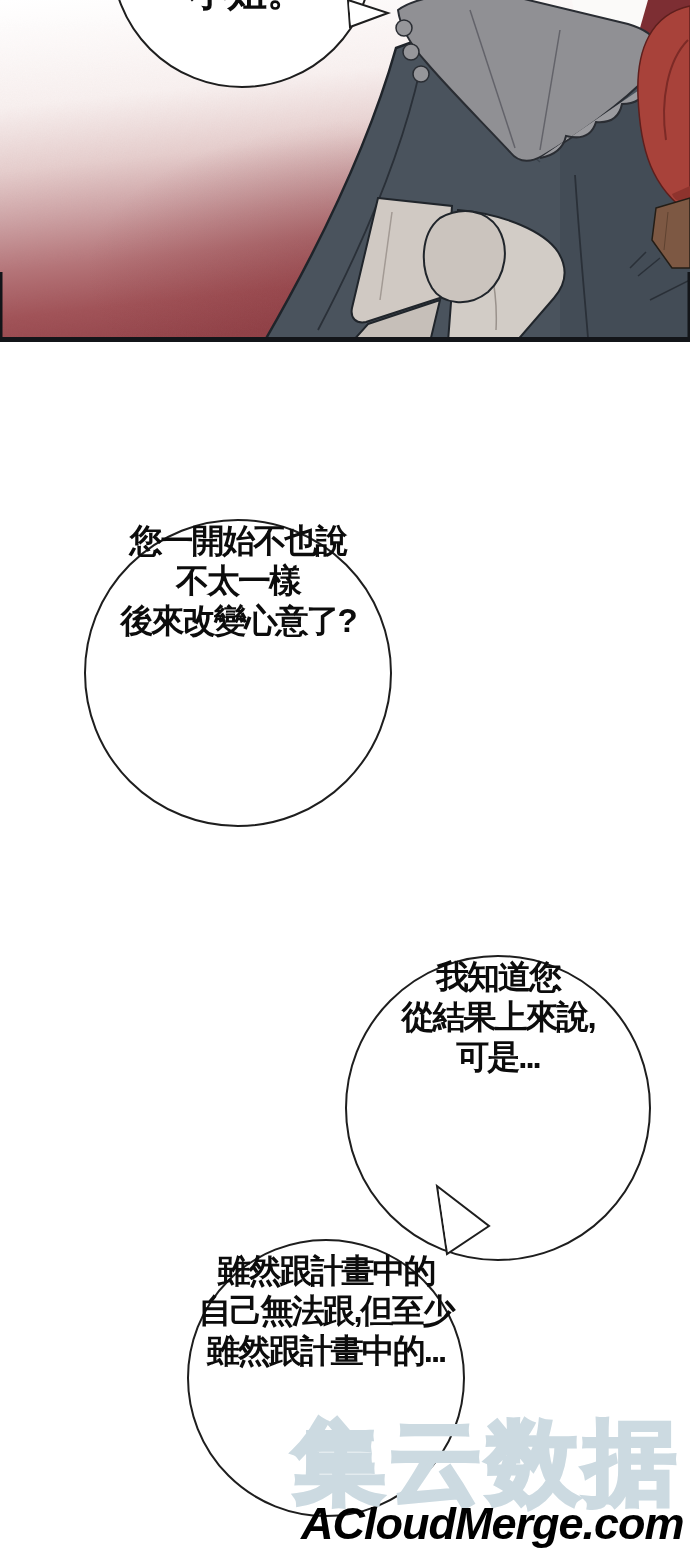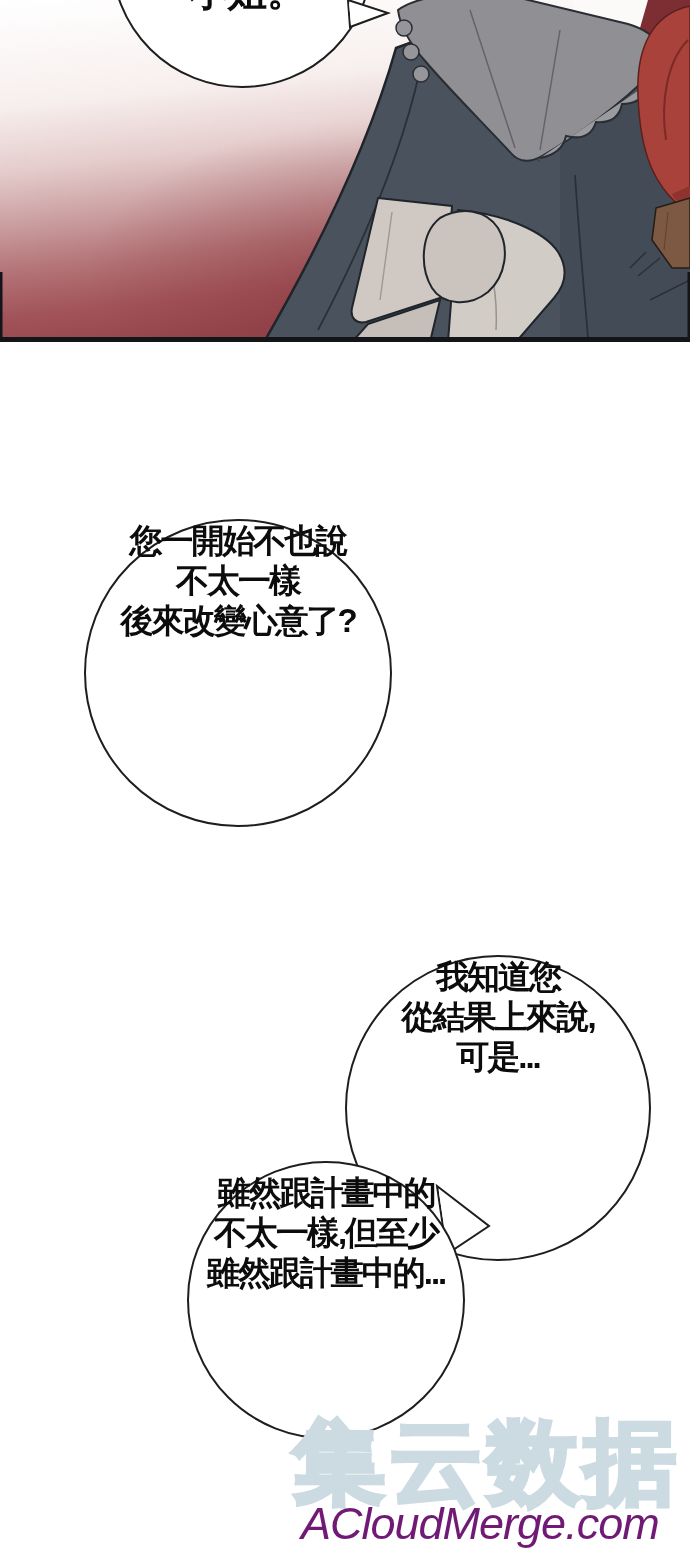--- a/index.html
+++ b/index.html
@@ -40,36 +40,36 @@
     left:111px;top:-174px;width:262px;height:262px;
     justify-content:flex-end;
   }
   .bubble-top-text{
     position:absolute;left:150px;top:-28px;width:195px;
     text-align:center;font-weight:700;color:#0c0c0c;
     font-size:39px;line-height:40px;
   }
   .bubble-question{left:84px;top:519px;width:308px;height:308px;}
   .bubble-realize{left:345px;top:955px;width:306px;height:306px;}
-  .bubble-result{left:187px;top:1161px;width:278px;height:278px;padding-top:10px;}
+  .bubble-result{left:187px;top:1239px;width:278px;height:278px;padding-top:10px;}
   .tail-svg{position:absolute;display:block;}
   
   .wm-cjk{
     position:absolute;left:293px;top:1416px;width:400px;
     font-size:92px;font-weight:900;letter-spacing:5px;line-height:92px;
     color:transparent;
     -webkit-text-stroke:4px #ccdae1;
     text-shadow:0 0 1px #ccdae1;
     white-space:nowrap;
   }
   .wm-url{
     position:absolute;left:301px;top:1500px;width:390px;
-    font-size:45px;font-weight:400;font-style:italic;
+    font-size:45px;font-weight:700;font-style:italic;
     letter-spacing:-1px;line-height:48px;
-    color:#701a75;
+    color:#000000;
     white-space:nowrap;
   }
 </style>
 </head>
 <body>
 
 <div class="canvas">
 
   <section class="panel">
     <svg class="art" width="690" height="342" viewBox="0 0 690 342" xmlns="http://www.w3.org/2000/svg">
@@ -165,20 +165,20 @@
     <span class="line">可是...</span>
   </div>
 
   <svg class="tail-svg" style="left:420px;top:1180px;" width="80" height="84" viewBox="0 0 80 84" xmlns="http://www.w3.org/2000/svg">
     <polygon points="17,6 27,74 69,46" fill="#ffffff" stroke="#1e1e1e" stroke-width="2"></polygon>
     <polygon points="19,12 27,66 60,44" fill="#ffffff"></polygon>
   </svg>
 
   <div class="bubble bubble-result">
     <span class="line">雖然跟計畫中的</span>
-    <span class="line">不太一樣,但至少</span>
+    <span class="line">自己無法跟,但至少</span>
     <span class="line">雖然跟計畫中的...</span>
   </div>
 
   <div class="wm-cjk">集云数据</div>
   <div class="wm-url">ACloudMerge.com</div>
 
 </div>
 
 </body></html>

